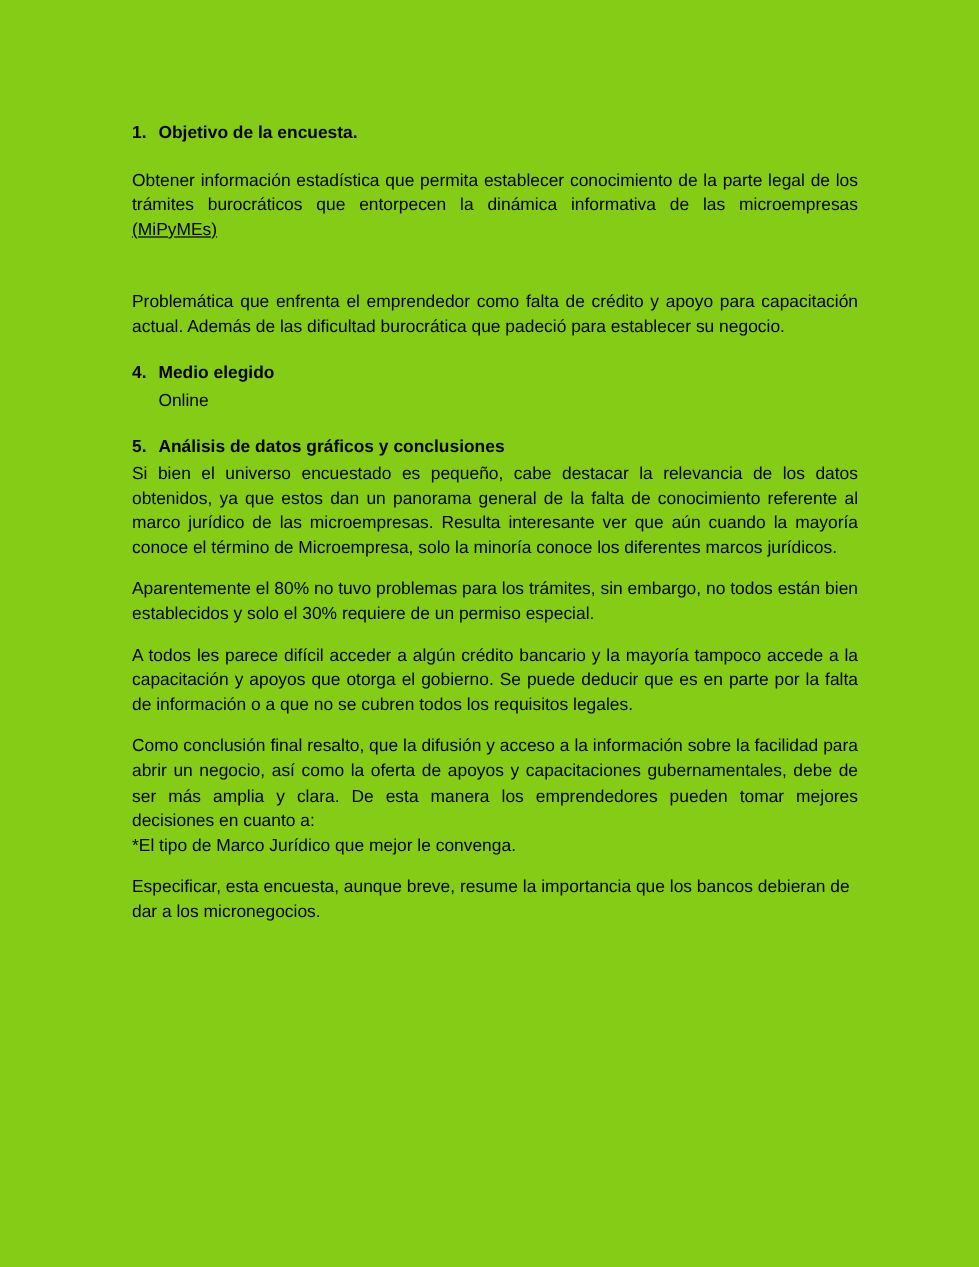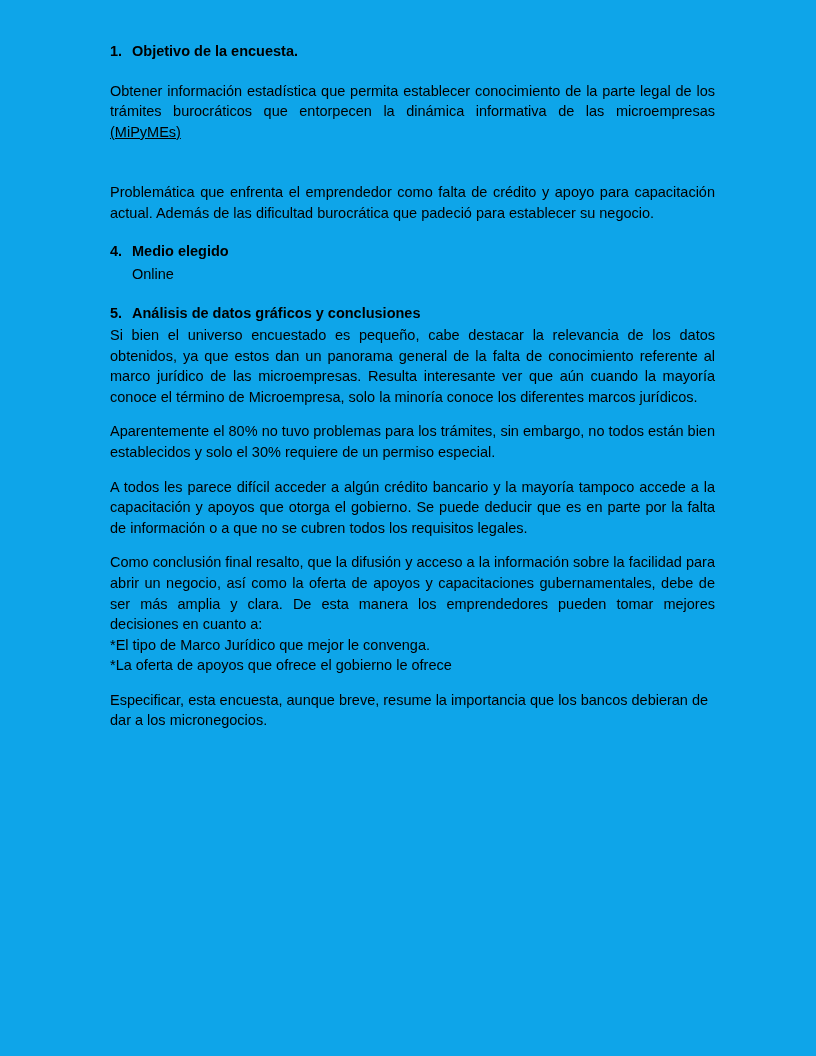--- a/index.html
+++ b/index.html
@@ -12,22 +12,22 @@
     height: 1056px;
     font-family: "Liberation Sans", sans-serif;
     color: #000000;
     position: relative;
     overflow: hidden;
   }
   .page {
     box-sizing: border-box;
     width: 816px;
     height: 1056px;
-    padding: 42px 96px 0 110px;
-    background: #0ea5e9;
+    padding: 102px 96px 0 110px;
+    background: #84cc16;
   }
   .doc {
     width: 605px;
   }
   .heading {
     font-size: 14.5px;
     font-weight: bold;
     line-height: 1.35;
     margin: 0;
     white-space: nowrap;
@@ -98,19 +98,18 @@
       </p>
       <div class="spacer-xs"></div>
       <p class="para">Si bien el universo encuestado es pequeño, cabe destacar la relevancia de los datos obtenidos,  ya que estos dan un panorama general de la falta de conocimiento referente al marco jurídico de las microempresas. Resulta interesante ver que aún cuando la mayoría conoce el término de Microempresa, solo la minoría conoce los diferentes marcos jurídicos.</p>
       <div class="spacer-md"></div>
       <p class="para">Aparentemente el 80% no tuvo problemas para los trámites, sin embargo, no todos están  bien establecidos y solo el 30% requiere de un permiso especial.</p>
       <div class="spacer-md"></div>
       <p class="para">A todos les parece difícil acceder a algún crédito bancario y la mayoría tampoco accede a la capacitación y apoyos que otorga el gobierno. Se puede deducir que es en parte por la  falta de información o a que no se cubren todos los  requisitos legales.</p>
       <div class="spacer-md"></div>
       <p class="para">Como conclusión final resalto, que  la difusión y acceso a la información sobre la  facilidad  para  abrir  un  negocio,  así  como  la  oferta  de  apoyos  y capacitaciones gubernamentales, debe de ser más amplia y clara. De esta manera los emprendedores   pueden tomar mejores decisiones en cuanto a:</p>
       <p class="para nojust">*El tipo de Marco Jurídico que  mejor le convenga.</p>
-      <p class="para nojust">*La oferta de apoyos que ofrece el gobierno le ofrece</p>
       <div class="spacer-md"></div>
       <p class="para nojust">Especificar, esta encuesta, aunque breve, resume la importancia que los bancos debieran de dar a los micronegocios.</p>
     </div>
 
   </div>
 </div>
 
 </body></html>

